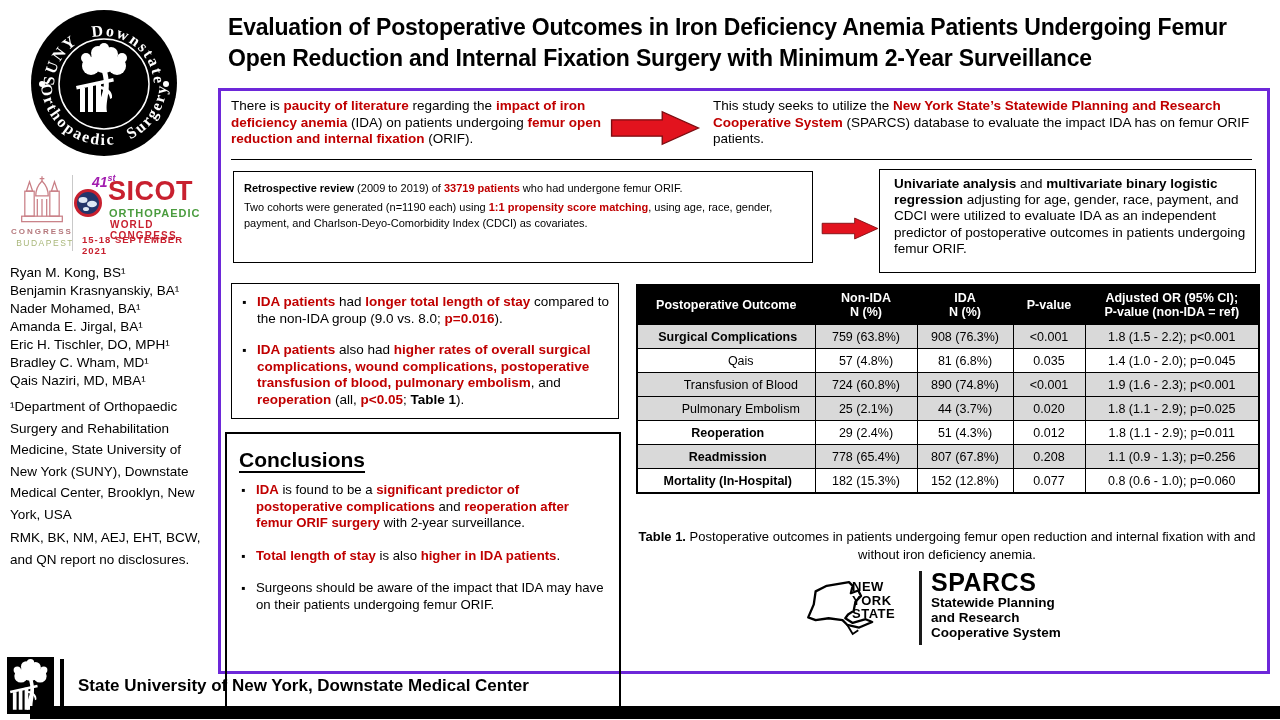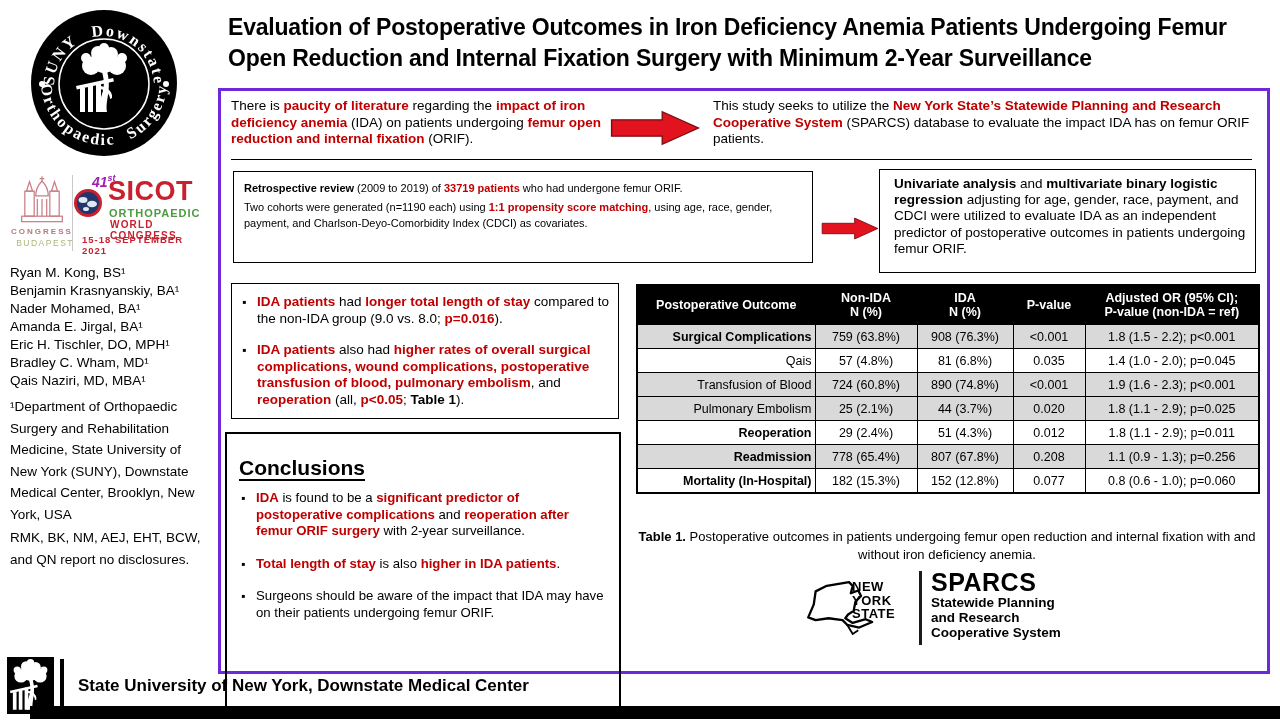--- a/index.html
+++ b/index.html
@@ -56,38 +56,38 @@
        padding:6px 8px 5px 14px;box-sizing:border-box;font-size:13.5px;line-height:16.2px}
 
   #results-box{left:10px;top:192px;width:388px;height:136px;border:1.5px solid #000;
        padding:10px 6px 8px 8px;box-sizing:border-box;font-size:13.5px;line-height:16.5px}
   ul.bullets{list-style:none;margin:0;padding:0}
   ul.bullets li{position:relative;padding-left:17px}
   ul.bullets li::before{content:"▪";position:absolute;left:2px;top:0;font-size:12px}
   #results-box li + li{margin-top:15px}
 
   #conclusions-box{left:4px;top:341px;width:396px;height:284px;border:2.5px solid #000;
-       padding:20px 12px;box-sizing:border-box}
+       padding:12px 12px;box-sizing:border-box}
   #conclusions-heading{font-size:21px;font-weight:700;margin:2px 0 10px 0;
        text-decoration:underline;text-decoration-thickness:2px;text-underline-offset:4px}
   #conclusions-box ul.bullets{font-size:13.2px;line-height:16.5px}
   #conclusions-box li + li{margin-top:16px}
 
   
   #outcome-table{left:415px;top:193px;width:622px;border-collapse:collapse;border:2px solid #000;position:absolute;table-layout:fixed}
   #outcome-table col.c1{width:178px}
   #outcome-table col.c2{width:102px}
   #outcome-table col.c3{width:96px}
   #outcome-table col.c4{width:72px}
   #outcome-table col.c5{width:174px}
   #outcome-table th,#outcome-table td{border:1px solid #000}
   #outcome-table thead th{background:#000;color:#fff;font-size:12.5px;line-height:14.5px;
        font-weight:700;padding:4px 2px;height:30px;vertical-align:middle;text-align:center}
   #outcome-table td{font-size:12.5px;height:23px;padding:0 3px;text-align:center;vertical-align:middle}
-  #outcome-table td.lab{text-align:right;padding-left:6px}
+  #outcome-table td.lab{text-align:center;padding-left:6px}
   #outcome-table td.lab.bold{font-weight:700}
   #outcome-table td.lab.indent{padding-left:32px}
   #outcome-table tr.shade{background:#d9d9d9}
 
   #table-caption{left:415px;top:437px;width:622px;text-align:center;font-size:13px;line-height:17.5px}
 
   
   #sparcs-logo{left:576px;top:476px;width:310px;height:84px}
   #sparcs-logo .abs{position:absolute}
   #ny-state-icon{left:0;top:4px;width:104px;height:76px}

